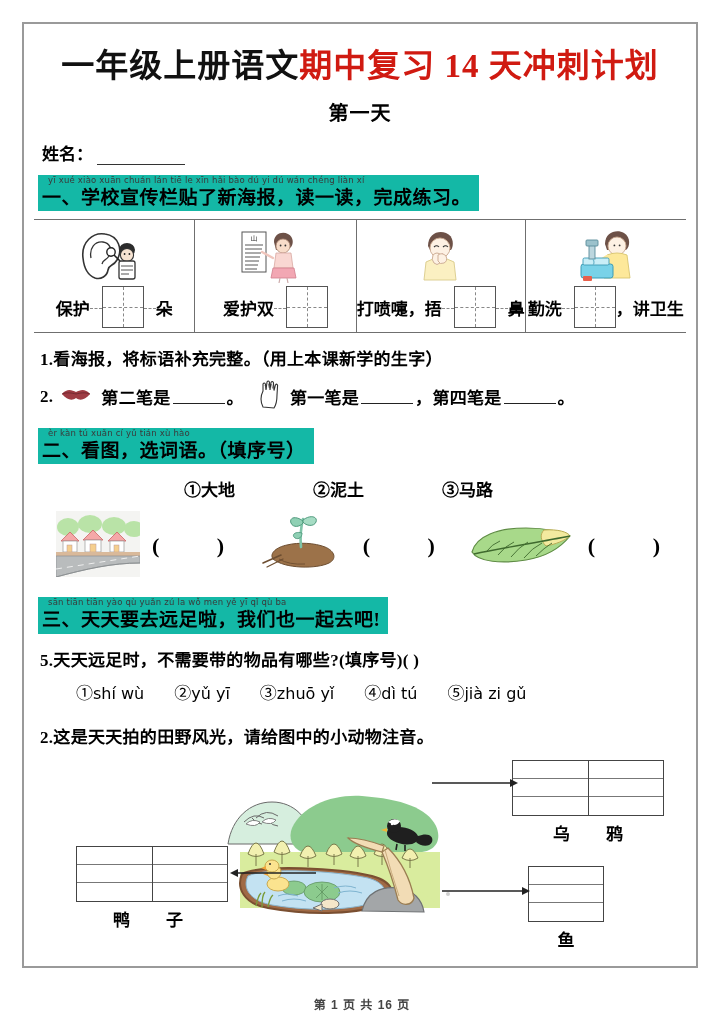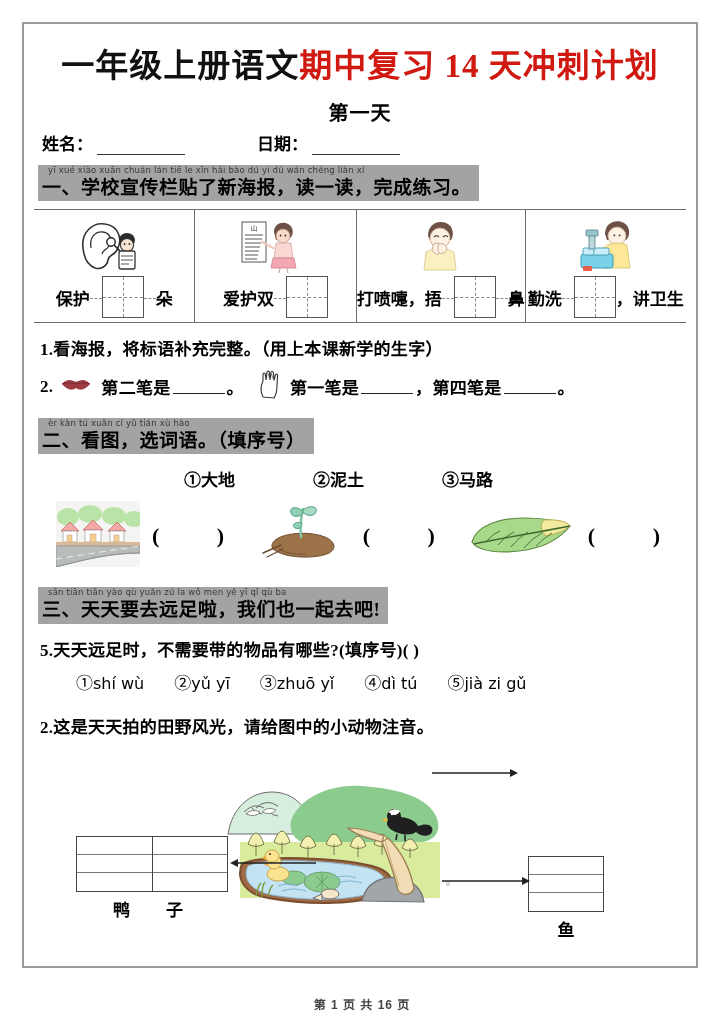--- a/index.html
+++ b/index.html
@@ -50,42 +50,42 @@
     font-size: 20px;
     font-weight: bold;
     margin-top: 10px;
     letter-spacing: 1px;
   }
 
   
   .meta-row {
     display: flex;
     align-items: flex-end;
-    margin-top: 4px;
+    margin-top: 14px;
     font-size: 17px;
     font-weight: bold;
     padding: 0 4px 0 8px;
   }
   .meta-item { display: flex; align-items: flex-end; white-space: nowrap; }
   .meta-label { }
   .meta-blank {
     display: inline-block;
     width: 88px;
     border-bottom: 1.5px solid #333;
     height: 15px;
     margin-left: 4px;
   }
   .sp1 { width: 72px; }
   .sp2 { width: 66px; }
 
   
   .sec {
     margin-top: 10px;
     display: inline-block;
-    background: #a3a3a3;
+    background: #14b8a6;
     padding: 1px 8px 2px 4px;
   }
   .sec-wrap { padding-left: 4px; }
   .pinyin-line {
     font-family: "DejaVu Sans", sans-serif;
     font-size: 8.5px;
     color: #3a3a3a;
     letter-spacing: 0.2px;
     white-space: nowrap;
     line-height: 1.1;
@@ -291,24 +291,20 @@
     <span class="black">一年级上册语文</span><span class="red">期中复习 14 天冲刺计划</span>
   </div>
   <div class="subtitle">第一天</div>
 
   <div class="meta-row">
     <div class="meta-item">
       <span class="meta-label">姓名：</span>
       <span class="meta-blank"></span>
     </div>
     <div class="sp1"></div>
-    <div class="meta-item">
-      <span class="meta-label">日期：</span>
-      <span class="meta-blank"></span>
-    </div>
     <div class="sp2"></div>
   </div>
 
   <div class="sec-wrap">
     <div class="sec">
       <div class="pinyin-line">yī   xué xiào xuān chuán lán  tiē  le  xīn hǎi bào    dú  yi  dú    wán chéng liàn xí</div>
       <div class="sec-text">一、学校宣传栏贴了新海报，读一读，完成练习。</div>
     </div>
   </div>
 
@@ -622,20 +618,35 @@
         <path d="M22 56 q10 -10 20 -4"></path>
             <path d="M34 52 q10 -10 22 -2"></path>
         <path d="M30 52 q4 6 10 6"></path>
             <path d="M46 54 q4 6 10 6"></path>
       </g>
       <path d="M24 58 q6 -6 14 -2 q-4 6 -14 2 Z" fill="#fff" stroke="#777" stroke-width="0.9"></path>
       <path d="M40 56 q6 -6 14 -2 q-4 6 -14 2 Z" fill="#fff" stroke="#777" stroke-width="0.9"></path>
       <circle cx="226" cy="128" r="2" fill="#cfcfcf"></circle>
     </svg>
 
+    <div class="gridblock" style="left:478px; top:6px; width:152px;">
+      <div class="sixian" style="width:152px;height:56px;">
+        <div class="half">
+              <div class="r"></div>
+              <div class="r"></div>
+              <div class="r"></div>
+            </div>
+        <div class="half">
+              <div class="r"></div>
+              <div class="r"></div>
+              <div class="r"></div>
+            </div>
+      </div>
+      <div class="gridlabel">乌  鸦</div>
+    </div>
     <svg class="arrow" style="left:398px; top:22px;" width="86" height="14" viewBox="0 0 86 14">
       <line x1="0" y1="7" x2="78" y2="7" stroke="#222" stroke-width="1.4"></line>
       <path d="M78 3 L86 7 L78 11 Z" fill="#222"></path>
     </svg>
 
     <div class="gridblock" style="left:494px; top:112px; width:76px;">
       <div class="sixian" style="width:76px;height:56px;">
         <div class="half">
               <div class="r"></div>
               <div class="r"></div>

